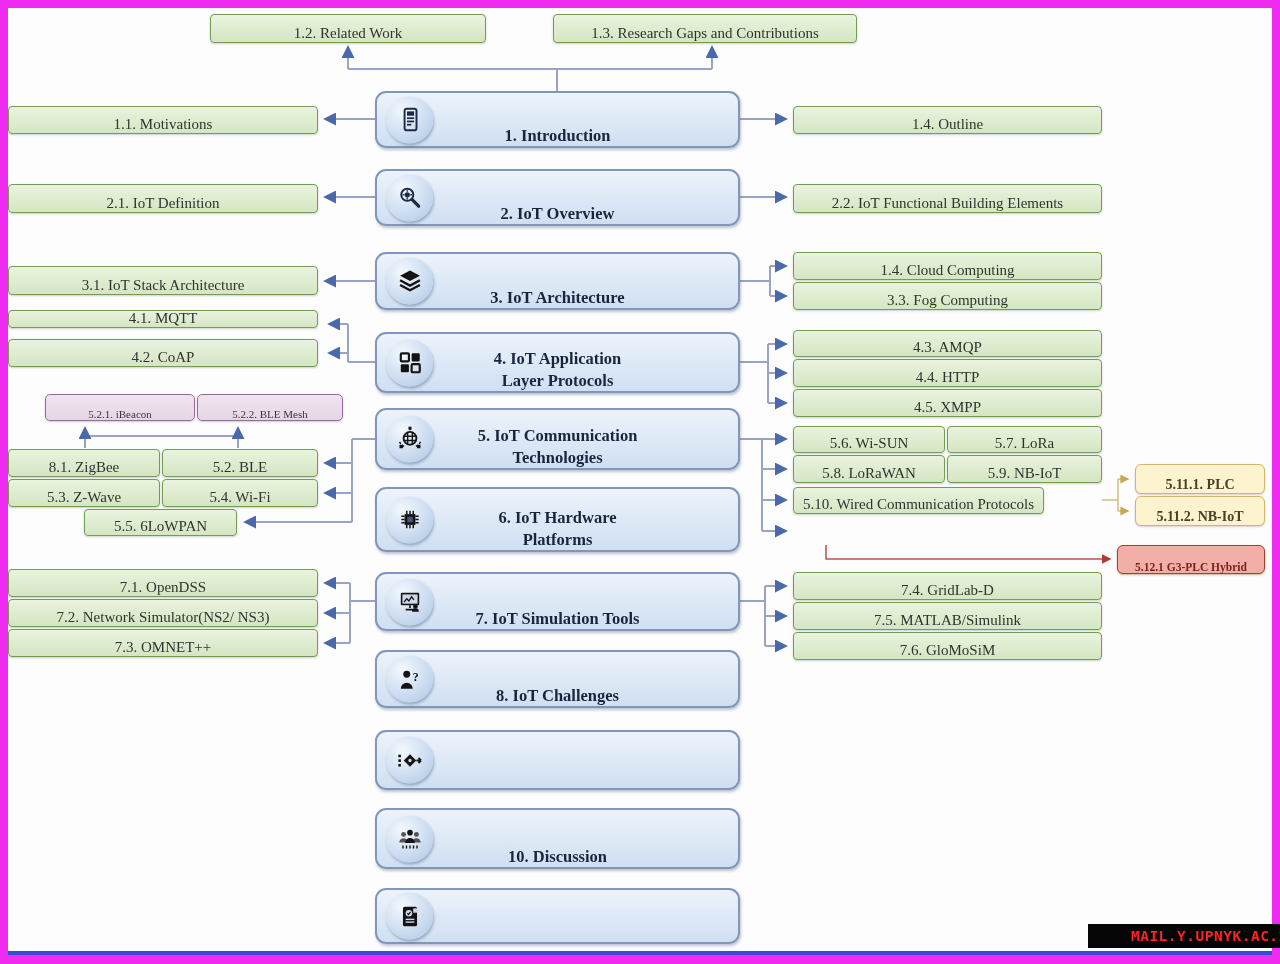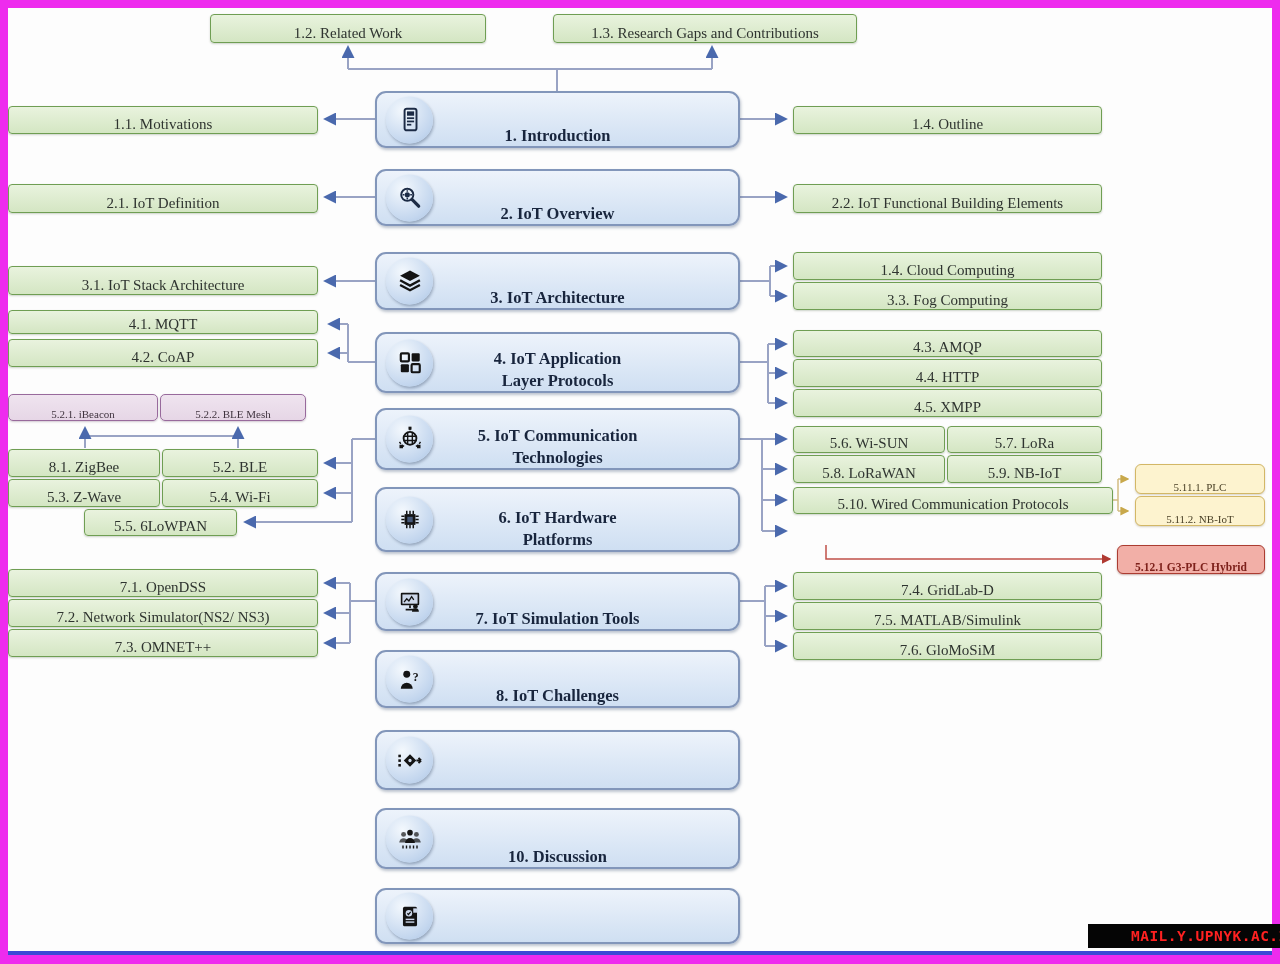--- a/index.html
+++ b/index.html
@@ -7,25 +7,25 @@
          font-family:"Liberation Serif", serif;}
   .frame{position:absolute;background:var(--frame-magenta,#ee2bee);z-index:40;}
   .bottom-line{position:absolute;left:8px;right:8px;bottom:9px;height:4px;
          background:var(--bottom-blue-line,#3c49d6);z-index:39;}
   .box{position:absolute;box-sizing:border-box;display:flex;align-items:flex-end;justify-content:center;z-index:10;}
   .gbox{border:1.6px solid var(--green-border,#6f9e53);border-radius:4px;
         background:linear-gradient(180deg,var(--green-fill-top,#e9f3de) 0%,var(--green-fill,#d4e6c3) 100%);
         box-shadow:0 1px 2px rgba(90,110,80,.3);}
   .gbox .t{font-size:15px;color:var(--box-text,#2f3430);white-space:nowrap;}
   .pbox{border:1.4px solid var(--purple-border,#986a9c);border-radius:5px;
-        background:linear-gradient(180deg,#efe4ef,var(--purple-fill,#e6d6e6));box-shadow:0 1px 2px rgba(110,80,110,.3);}
+        background:linear-gradient(180deg,#efe4ef,var(--purple-fill,#e6d6e6));box-shadow:0 1px 2px rgba(110,80,110,.3);margin-left:37px;}
   .pbox .t{font-size:11px;color:#40343f;white-space:nowrap;}
   .ybox{border:1.4px solid var(--yellow-border,#d3b766);border-radius:6px;
         background:var(--yellow-fill,#fdf3cf);box-shadow:0 1px 2px rgba(130,110,60,.3);}
-  .ybox .t{font-size:11px;font-weight:normal;color:#4a4026;white-space:nowrap;}
+  .ybox .t{font-size:14px;font-weight:bold;color:#4a4026;white-space:nowrap;}
   .rbox{border:1.8px solid var(--red-border,#ab3c31);border-radius:6px;
         background:var(--red-fill,#f2afa7);box-shadow:0 1px 2px rgba(120,50,40,.4);}
   .rbox .t{font-size:11.5px;font-weight:bold;color:#7e211b;white-space:nowrap;}
   .cbox{width:365px;border:2px solid var(--blue-border,#8296ba);border-radius:11px;
         background:linear-gradient(180deg,var(--blue-fill-top,#edf3fb) 0%,var(--blue-fill,#cfdff2) 100%);
         box-shadow:1px 2px 3px rgba(70,90,120,.35);}
   .clabel{width:100%;text-align:center;font-weight:bold;font-size:16.5px;line-height:1.3;
         color:var(--chapter-text,#18253d);white-space:pre-line;padding:0 14px;}
   .icircle{position:absolute;left:9px;top:50%;transform:translateY(-50%);width:47px;height:47px;border-radius:50%;
         background:radial-gradient(circle at 35% 30%,#f3f8fd 0%,var(--icon-circle-fill,#c3d6ee) 70%,#a8c2e2 100%);
@@ -276,21 +276,21 @@
 
   <div class="box gbox" style="left:8px;top:106px;width:310px;height:28px">
     <span class="t">1.1. Motivations</span>
     </div>
   <div class="box gbox" style="left:8px;top:184px;width:310px;height:29px">
     <span class="t">2.1. IoT Definition</span>
     </div>
   <div class="box gbox" style="left:8px;top:266px;width:310px;height:29px">
     <span class="t">3.1. IoT Stack Architecture</span>
     </div>
-  <div class="box gbox" style="left:8px;top:310px;width:310px;height:24px">
+  <div class="box gbox" style="left:8px;top:310px;width:310px;height:18px">
     <span class="t">4.1. MQTT</span>
     </div>
   <div class="box gbox" style="left:8px;top:339px;width:310px;height:28px">
     <span class="t">4.2. CoAP</span>
     </div>
   <div class="box pbox" style="left:8px;top:394px;width:150px;height:27px">
     <span class="t">5.2.1. iBeacon</span>
     </div>
   <div class="box pbox" style="left:160px;top:394px;width:146px;height:27px">
     <span class="t">5.2.2. BLE Mesh</span>
@@ -346,21 +346,21 @@
     </div>
   <div class="box gbox" style="left:947px;top:426px;width:155px;height:27px">
     <span class="t">5.7. LoRa</span>
     </div>
   <div class="box gbox" style="left:793px;top:455px;width:152px;height:28px">
     <span class="t">5.8. LoRaWAN</span>
     </div>
   <div class="box gbox" style="left:947px;top:455px;width:155px;height:28px">
     <span class="t">5.9. NB-IoT</span>
     </div>
-  <div class="box gbox" style="left:793px;top:487px;width:320px;height:27px">
+  <div class="box gbox" style="left:793px;top:487px;width:251px;height:27px">
     <span class="t">5.10. Wired Communication Protocols</span>
     </div>
   <div class="box gbox" style="left:793px;top:572px;width:309px;height:28px">
     <span class="t">7.4. GridLab-D</span>
     </div>
   <div class="box gbox" style="left:793px;top:602px;width:309px;height:28px">
     <span class="t">7.5. MATLAB/Simulink</span>
     </div>
   <div class="box gbox" style="left:793px;top:632px;width:309px;height:28px">
     <span class="t">7.6. GloMoSiM</span>

